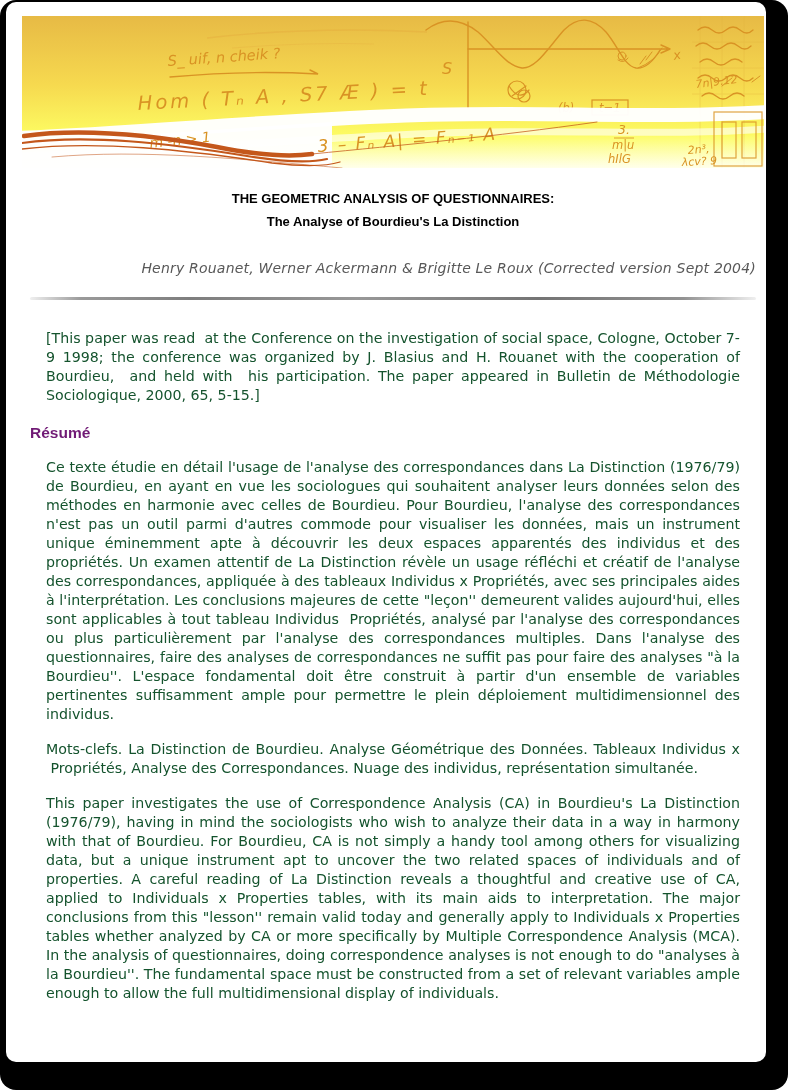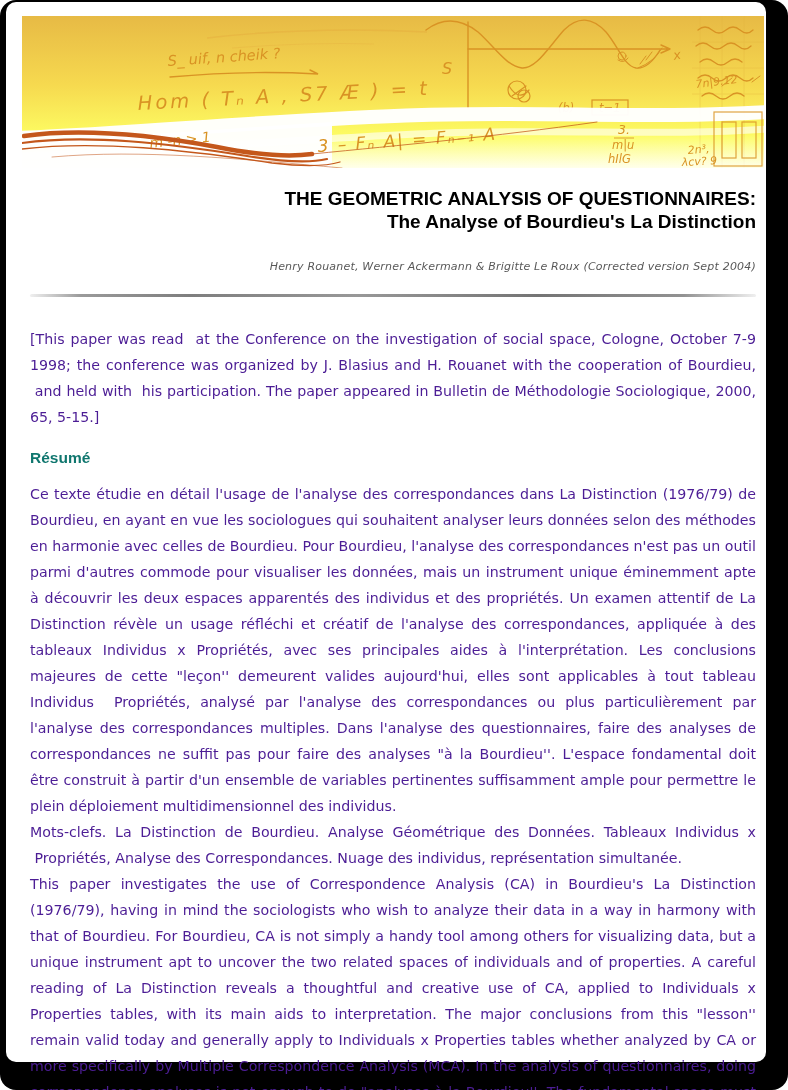--- a/index.html
+++ b/index.html
@@ -9,33 +9,33 @@
     position:relative;
     font-family:"DejaVu Sans", sans-serif;
   }
   .frame {
     position:absolute; left:6px; top:2px; width:760px; height:1060px;
     background:#fff; border-radius:10px;
   }
   .header-art { position:absolute; left:16px; top:14px; display:block; }
   .content { position:absolute; left:0; top:0; width:760px; padding:185px 10px 0 24px; box-sizing:border-box; }
   .title { margin:0; font-family:"Liberation Sans", sans-serif; font-weight:bold;
-           font-size:19px; line-height:23px; color:#000; text-align:right; }
+           font-size:13px; line-height:23px; color:#000; text-align:center; }
   .t-line { display:block; }
   .authors { margin-top:27px; text-align:right; font-style:italic;
-             font-size:11px; color:#585858; letter-spacing:0.2px; }
+             font-size:14px; color:#585858; letter-spacing:0.2px; }
   .divider { margin-top:21px; height:3px; border-radius:2px;
     background:linear-gradient(to right, rgba(150,150,150,0.15), #9a9a9a 7%, #7e7e7e 22%,
                #989898 45%, #747474 70%, #929292 90%, rgba(150,150,150,0.15));
   }
-  .body-p { margin:0; font-size:14.2px; line-height:26px; text-align:justify;
-            color:#4c1d95; }
+  .body-p { margin:16px; font-size:14.2px; line-height:19px; text-align:justify;
+            color:#14532d; }
   .note { margin-top:29px; }
   .sec-h { margin:19px 0 14px 0; font-family:"Liberation Sans", sans-serif;
-           font-size:15.5px; font-weight:bold; color:#0f766e; }
+           font-size:15.5px; font-weight:bold; color:#701a75; }
   .it { }
   .bd { font-weight:normal; }
   svg text { font-family:"DejaVu Sans", sans-serif; }
 </style>
 </head>
 <body>
 
 <div class="frame">
 
   <svg class="header-art" width="742" height="152" viewBox="0 0 742 152">

